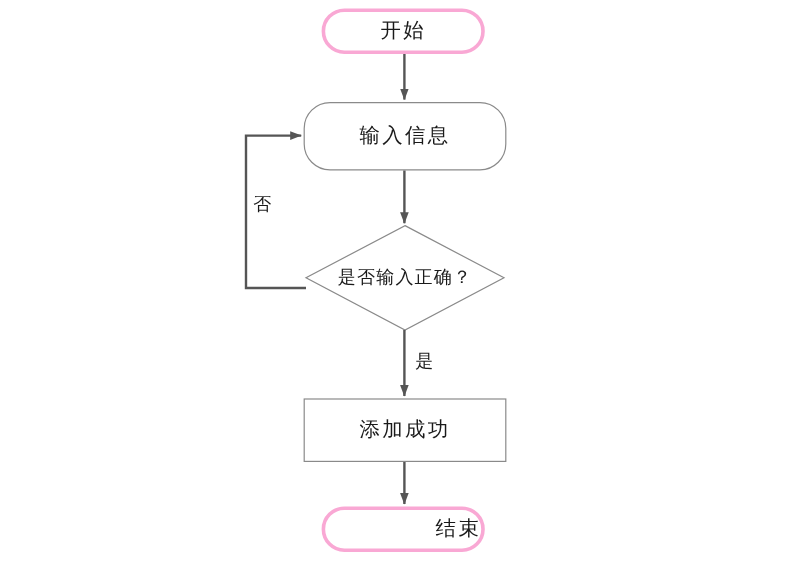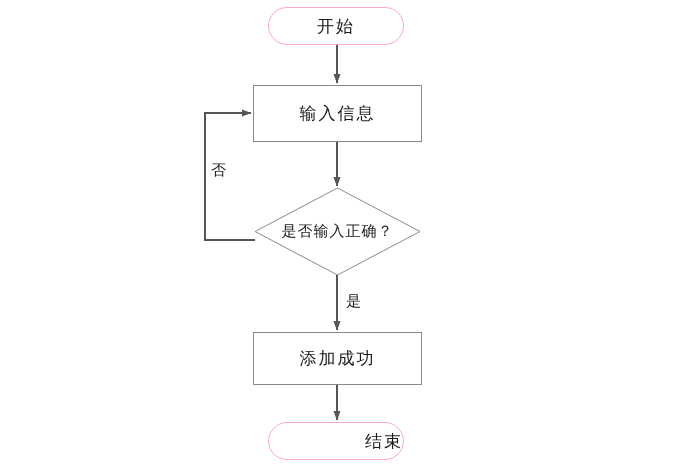--- a/index.html
+++ b/index.html
@@ -33,21 +33,21 @@
     display: flex;
     align-items: center;
     justify-content: center;
     color: #1a1a1a;
     font-size: 17px;
     letter-spacing: 2px;
     white-space: nowrap;
     line-height: 1;
   }
   .node-terminator {
-    border: 1px solid #f9a8d4;
+    border: 3px solid #f9a8d4;
     border-radius: 19px;
     background: #ffffff;
   }
   .node-process {
     border: 1px solid #8a8a8a;
     background: #ffffff;
   }
   .node-decision {
     background: transparent;
     border: none;
@@ -90,21 +90,21 @@
 
     <line x1="337" y1="385" x2="337" y2="420" stroke="#555555" stroke-width="2" marker-end="url(#arrowhead)"></line>
 
     <path d="M255,240 L205,240 L205,113 L251,113" fill="none" stroke="#555555" stroke-width="2" marker-end="url(#arrowhead)"></path>
   </svg>
 
   <div class="node node-terminator" style="left:268px; top:7px; width:136px; height:38px;">
     <span>开始</span>
   </div>
 
-  <div class="node node-process" style="left:253px; top:85px; width:169px; height:57px;">
+  <div class="node node-process" style="left:253px; top:85px; width:169px; height:57px;border-radius:22px;">
     <span>输入信息</span>
   </div>
 
   <div class="node node-process" style="left:253px; top:332px; width:169px; height:53px;">
     <span>添加成功</span>
   </div>
 
   <div class="node node-decision" style="left:255px; top:188px; width:165px; height:87px;">
     <span class="diamond-label">是否输入正确？</span>
   </div>

